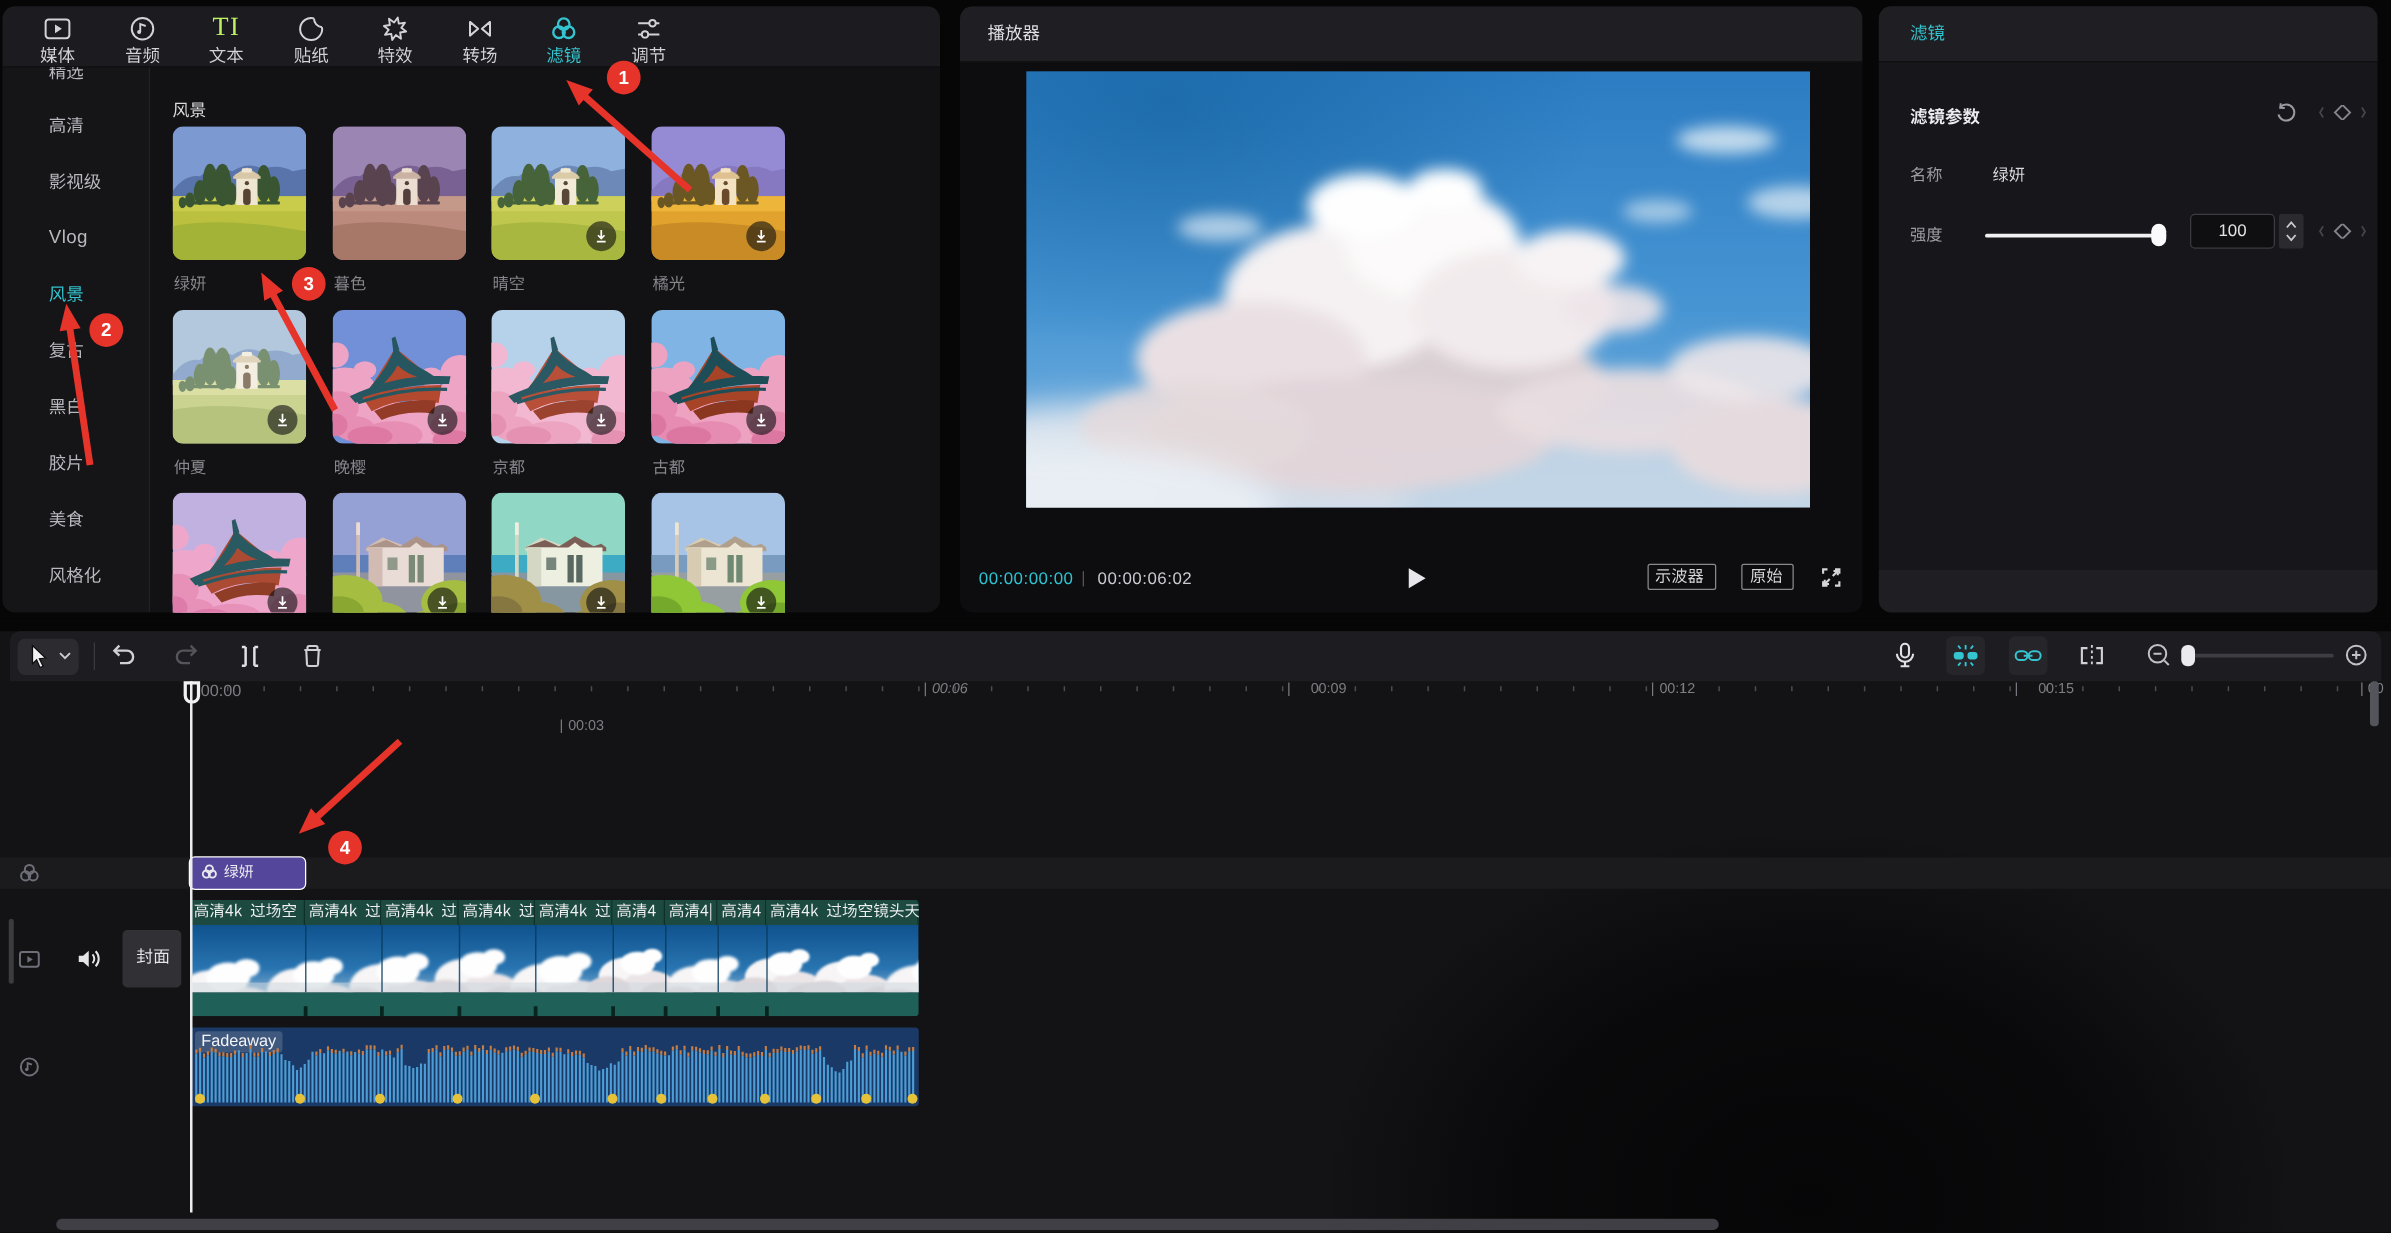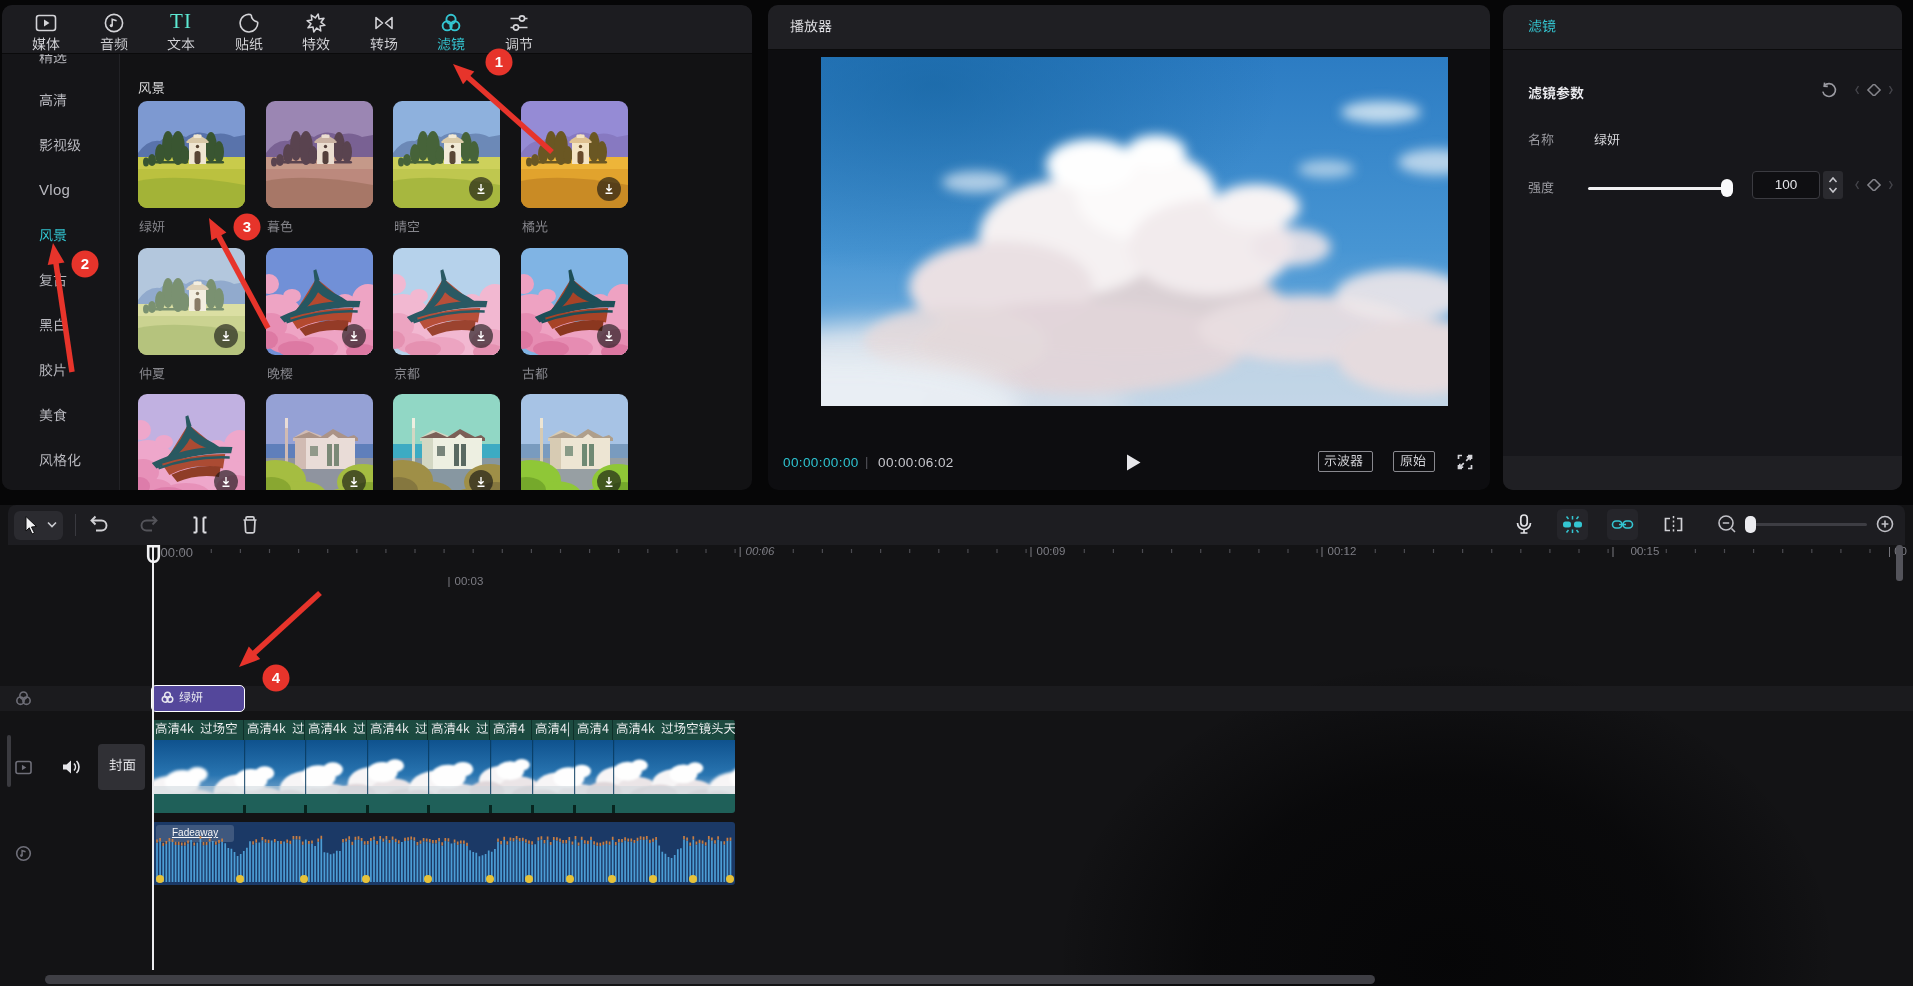--- a/index.html
+++ b/index.html
@@ -49,21 +49,21 @@
         <path transform="translate(0,12.3)" fill="#d4d4d8" d="M4.1 -7.9C4 -6 3.7 -4.4 3.2 -3.2C2.8 -3.5 2.4 -3.8 2 -4.1C2.2 -5.2 2.5 -6.5 2.7 -7.9ZM0.9 -3.8C1.5 -3.3 2.2 -2.8 2.8 -2.2C2.2 -1.1 1.4 -0.3 0.5 0.3C0.7 0.5 1 0.9 1.1 1.1C2.1 0.5 2.9 -0.4 3.5 -1.5C3.9 -1 4.3 -0.6 4.5 -0.3L5.3 -1C5 -1.4 4.5 -1.9 4 -2.5C4.6 -4 5 -6.1 5.1 -8.8L4.5 -8.9L4.4 -8.9H2.9C3.1 -9.9 3.2 -10.8 3.3 -11.7L2.3 -11.7C2.3 -10.9 2.1 -9.9 2 -8.9H0.7V-7.9H1.8C1.5 -6.3 1.2 -4.8 0.9 -3.8ZM6.7 -11.8V-10.2H5.4V-9.3H6.7V-5.1H8.8V-3.9H5.4V-2.9H8.2C7.4 -1.7 6.2 -0.6 4.9 -0.1C5.2 0.1 5.5 0.5 5.6 0.8C6.8 0.1 8 -1 8.8 -2.3V1.1H9.9V-2.3C10.7 -1.1 11.8 0.1 12.9 0.7C13 0.4 13.4 0.1 13.6 -0.1C12.5 -0.7 11.2 -1.8 10.4 -2.9H13.2V-3.9H9.9V-5.1H12V-9.3H13.2V-10.2H12V-11.8H11V-10.2H7.6V-11.8ZM11 -9.3V-8.1H7.6V-9.3ZM11 -7.3V-6H7.6V-7.3ZM17.5 -11.7C16.8 -9.6 15.7 -7.5 14.4 -6.1C14.6 -5.9 14.9 -5.3 15 -5.1C15.5 -5.6 15.9 -6.1 16.2 -6.7V1.1H17.2V-8.5C17.7 -9.4 18.1 -10.4 18.5 -11.4ZM19.8 -2.5V-1.5H22.1V1H23.2V-1.5H25.4V-2.5H23.2V-7.3C24 -4.9 25.4 -2.5 26.8 -1.2C27 -1.5 27.4 -1.8 27.6 -2C26.1 -3.2 24.7 -5.6 23.8 -7.9H27.4V-8.9H23.2V-11.7H22.1V-8.9H18.2V-7.9H21.5C20.6 -5.5 19.2 -3.2 17.6 -1.9C17.9 -1.8 18.2 -1.4 18.4 -1.1C19.9 -2.5 21.2 -4.8 22.1 -7.3V-2.5Z"></path>
       </svg>
       <svg class="abs" style="left:100px;top:6px;" width="24" height="24" viewBox="0 0 24 24">
         <circle cx="12" cy="12" r="8.6" fill="none" stroke="#d4d4d8" stroke-width="1.6"></circle>
         <path d="M10.2 14.6V8.2L14.6 9.8" fill="none" stroke="#d4d4d8" stroke-width="1.5"></path>
         <circle cx="9.3" cy="14.6" r="1.6" fill="#d4d4d8"></circle>
       </svg>
       <svg class="" style="position:absolute;left:97.5px;top:32px;overflow:visible" width="30" height="17">
         <path transform="translate(0,12.3)" fill="#d4d4d8" d="M6.1 -11.7C6.3 -11.3 6.5 -10.9 6.6 -10.5H1.6V-9.5H12.6V-10.5H7.8C7.7 -10.9 7.4 -11.5 7.1 -11.9ZM3.5 -9.2C3.8 -8.6 4.2 -7.8 4.3 -7.2H0.8V-6.2H13.2V-7.2H9.7C10.1 -7.8 10.4 -8.6 10.7 -9.2L9.6 -9.5C9.4 -8.8 8.9 -7.9 8.6 -7.2H4.9L5.4 -7.3C5.3 -7.9 4.9 -8.8 4.5 -9.5ZM3.7 -1.8H10.4V-0.3H3.7ZM3.7 -2.7V-4.1H10.4V-2.7ZM2.7 -5V1.1H3.7V0.6H10.4V1.1H11.5V-5ZM23.8 -7C23.8 -2.1 23.6 -0.5 20.2 0.4C20.4 0.6 20.7 0.9 20.8 1.2C24.4 0.1 24.7 -1.8 24.7 -7ZM24.2 -1.2C25.1 -0.5 26.3 0.5 26.9 1.1L27.6 0.5C27 -0.1 25.7 -1.1 24.8 -1.8ZM20 -5.4C19.3 -2.5 17.7 -0.6 14.7 0.4C14.9 0.6 15.1 0.9 15.2 1.2C18.4 0 20.1 -2 20.9 -5.2ZM15.9 -5.6C15.6 -4.5 15.1 -3.5 14.5 -2.8C14.8 -2.6 15.1 -2.4 15.3 -2.3C15.9 -3 16.4 -4.2 16.7 -5.4ZM21.6 -8.5V-1.9H22.5V-7.7H26V-1.9H26.9V-8.5H24.4L24.9 -10H27.3V-10.9H21.3V-10H23.9C23.8 -9.5 23.6 -9 23.4 -8.5ZM15.6 -10.5V-7.4H14.5V-6.5H17.5V-2.2H18.4V-6.5H21V-7.4H18.7V-9.1H20.7V-10H18.7V-11.8H17.7V-7.4H16.5V-10.5Z"></path>
       </svg>
-      <div class="abs" style="left:159px;top:4px;width:40px;text-align:center;font-family:'Liberation Serif',serif;font-size:21px;color:#5eead4;letter-spacing:1px;">TI</div>
+      <div class="abs" style="left:159px;top:4px;width:40px;text-align:center;font-family:'Liberation Serif',serif;font-size:21px;color:#bef264;letter-spacing:1px;">TI</div>
       <svg class="" style="position:absolute;left:164.5px;top:32px;overflow:visible" width="30" height="17">
         <path transform="translate(0,12.3)" fill="#d4d4d8" d="M5.9 -11.5C6.3 -10.8 6.8 -9.9 7 -9.3L8.1 -9.7C7.9 -10.3 7.4 -11.2 7 -11.9ZM0.7 -9.3V-8.3H2.9C3.7 -6.1 4.8 -4.3 6.3 -2.8C4.7 -1.5 2.8 -0.6 0.5 0.1C0.7 0.4 1.1 0.8 1.2 1.1C3.5 0.3 5.4 -0.7 7 -2C8.6 -0.6 10.5 0.4 12.8 1C13 0.7 13.3 0.3 13.5 0.1C11.3 -0.5 9.4 -1.5 7.8 -2.8C9.3 -4.3 10.3 -6 11.1 -8.3H13.4V-9.3ZM7.1 -3.5C5.7 -4.9 4.7 -6.5 4 -8.3H10C9.3 -6.4 8.3 -4.8 7.1 -3.5ZM20.4 -11.7V-8.8H14.9V-7.7H19.1C18.1 -5.4 16.4 -3.1 14.5 -2C14.8 -1.8 15.1 -1.4 15.3 -1.1C17.3 -2.5 19.1 -5 20.2 -7.7H20.4V-2.6H17.2V-1.5H20.4V1.1H21.5V-1.5H24.8V-2.6H21.5V-7.7H21.7C22.8 -5 24.6 -2.5 26.7 -1.1C26.9 -1.4 27.2 -1.8 27.5 -2C25.6 -3.2 23.8 -5.4 22.8 -7.7H27.1V-8.8H21.5V-11.7Z"></path>
       </svg>
       <svg class="abs" style="left:235px;top:6px;" width="24" height="24" viewBox="0 0 24 24">
         <path d="M14.2 3.7A8.8 8.8 0 1 0 20.6 10.8" fill="none" stroke="#d4d4d8" stroke-width="1.6"></path>
         <path d="M14.2 3.7A7 7 0 0 0 20.6 10.8" fill="none" stroke="#d4d4d8" stroke-width="1.6"></path>
       </svg>
       <svg class="" style="position:absolute;left:232.5px;top:32px;overflow:visible" width="30" height="17">
         <path transform="translate(0,12.3)" fill="#d4d4d8" d="M3.1 -9.1V-5.2C3.1 -3.4 3 -1 0.5 0.4C0.7 0.6 1 0.9 1.1 1.1C3.8 -0.5 4 -3.2 4 -5.2V-9.1ZM3.8 -1.8C4.3 -1 5 0.1 5.2 0.7L6.1 0.2C5.7 -0.4 5.1 -1.5 4.5 -2.2ZM1.2 -11V-2.5H2.1V-10H5.1V-2.5H6V-11ZM6.8 -5V1.1H7.7V0.4H12V1.1H13V-5H10V-8H13.4V-9H10V-11.8H9V-5ZM7.7 -0.5V-4.1H12V-0.5ZM14.6 -0.7 14.8 0.3C16.2 -0.1 17.9 -0.5 19.6 -0.9L19.5 -1.8C17.7 -1.4 15.9 -1 14.6 -0.7ZM14.9 -5.9C15.1 -6 15.4 -6.1 17.3 -6.4C16.6 -5.4 16 -4.7 15.8 -4.4C15.3 -3.9 15 -3.6 14.7 -3.5C14.8 -3.2 14.9 -2.8 15 -2.6V-2.5L15 -2.6C15.3 -2.7 15.8 -2.9 19.6 -3.6C19.6 -3.9 19.6 -4.2 19.6 -4.5L16.5 -3.9C17.6 -5.2 18.7 -6.7 19.6 -8.2L18.8 -8.7C18.5 -8.2 18.2 -7.8 17.9 -7.3L16 -7.1C16.8 -8.3 17.7 -9.8 18.3 -11.3L17.4 -11.8C16.8 -10.1 15.7 -8.2 15.4 -7.8C15.1 -7.3 14.8 -7 14.6 -6.9C14.7 -6.6 14.8 -6.1 14.9 -5.9ZM20.1 1.1C20.4 1 20.8 0.8 23.7 -0.2C23.7 -0.4 23.6 -0.9 23.6 -1.1L21.2 -0.4V-5.3H23.7C24 -1.6 24.7 1 26.2 1C27 1 27.4 0.4 27.5 -1.7C27.3 -1.8 26.9 -2 26.7 -2.3C26.6 -0.7 26.5 -0 26.2 -0C25.5 -0 25 -2.1 24.7 -5.3H27.1V-6.3H24.7C24.6 -7.5 24.6 -8.8 24.6 -10.2C25.4 -10.4 26.2 -10.6 26.9 -10.8L26.2 -11.7C24.8 -11.2 22.3 -10.8 20.2 -10.5V-0.7C20.2 -0.1 19.9 0.2 19.7 0.3C19.8 0.5 20.1 0.9 20.1 1.1ZM23.7 -6.3H21.2V-9.7C22 -9.8 22.8 -9.9 23.5 -10.1C23.6 -8.8 23.6 -7.5 23.7 -6.3Z"></path>
       </svg>
@@ -579,21 +579,21 @@
         <rect x="1753" y="6" width="1.2" height="4" fill="#4c4c52"></rect>
         <rect x="1782.1" y="6" width="1.2" height="4" fill="#4c4c52"></rect>
         <rect x="1811.2" y="6" width="1.2" height="4" fill="#4c4c52"></rect>
         <rect x="1840.3" y="6" width="1.2" height="4" fill="#4c4c52"></rect>
         <rect x="1869.4" y="6" width="1.2" height="4" fill="#4c4c52"></rect>
         <rect x="1898.5" y="6" width="1.2" height="4" fill="#4c4c52"></rect>
       </svg>
       <div class="abs" style="left:156.5px;top:48px;font-size:13px;color:#7e7e85;"><span style="margin-left:4px">00:00</span></div>
       <div class="abs" style="left:447.5px;top:48px;font-size:11.5px;color:#7e7e85;margin-top:30px;">|<span style="margin-left:4px">00:03</span></div>
       <div class="abs" style="left:738.5px;top:48px;font-size:11.5px;color:#7e7e85;font-style:italic;">|<span style="margin-left:4px">00:06</span></div>
-      <div class="abs" style="left:1029.5px;top:48px;font-size:11.5px;color:#7e7e85;">|<span style="margin-left:4px">00:09</span></div>
+      <div class="abs" style="left:1029.5px;top:48px;font-size:11.5px;color:#7e7e85;">|<span style="margin-left:16px">00:09</span></div>
       <div class="abs" style="left:1320.5px;top:48px;font-size:11.5px;color:#7e7e85;">|<span style="margin-left:4px">00:12</span></div>
       <div class="abs" style="left:1611.5px;top:48px;font-size:11.5px;color:#7e7e85;">|<span style="margin-left:16px">00:15</span></div>
       <div class="abs" style="left:1888px;top:48px;font-size:11.5px;color:#7e7e85;">| 00</div>
       <div class="abs" style="left:1896px;top:48px;width:7px;height:36px;background:#55555c;border-radius:3px;"></div>
       <div class="abs" style="left:0;top:189px;width:1913px;height:25px;background:#1c1c1f;"></div>
       <svg class="abs" style="left:14px;top:192px" width="19" height="19" viewBox="0 0 24 24">
 <circle cx="12" cy="8.3" r="4.6" fill="none" stroke="#70707a" stroke-width="2"></circle>
         <circle cx="8.2" cy="14.8" r="4.6" fill="none" stroke="#70707a" stroke-width="2"></circle>
         <circle cx="15.8" cy="14.8" r="4.6" fill="none" stroke="#70707a" stroke-width="2"></circle>
       </svg>
@@ -706,21 +706,21 @@
         <div class="abs" style="left:91px;top:85px;width:2.5px;height:8px;background:#082620;"></div>
         <div class="abs" style="left:152px;top:85px;width:2.5px;height:8px;background:#082620;"></div>
         <div class="abs" style="left:214px;top:85px;width:2.5px;height:8px;background:#082620;"></div>
         <div class="abs" style="left:275px;top:85px;width:2.5px;height:8px;background:#082620;"></div>
         <div class="abs" style="left:337px;top:85px;width:2.5px;height:8px;background:#082620;"></div>
         <div class="abs" style="left:379px;top:85px;width:2.5px;height:8px;background:#082620;"></div>
         <div class="abs" style="left:421px;top:85px;width:2.5px;height:8px;background:#082620;"></div>
         <div class="abs" style="left:460px;top:85px;width:2.5px;height:8px;background:#082620;"></div>
       </div>
       <div class="abs" style="left:152px;top:325px;width:583px;height:63px;background:#1c3a67;border-radius:3px;overflow:hidden;">
-        <div class="abs" style="left:4px;top:3px;padding:0 16px;height:17px;background:rgba(255,255,255,.16);border-radius:3px;color:#f6f6f8;font-size:10px;line-height:16px;text-decoration:underline;">Fadeaway</div>
+        <div class="abs" style="left:4px;top:3px;padding:0 5px;height:17px;background:rgba(255,255,255,.16);border-radius:3px;color:#f6f6f8;font-size:13px;line-height:16px;">Fadeaway</div>
         <svg class="abs" style="left:0;top:0" width="583" height="63" viewBox="0 0 583 63">
           <path stroke="#4d9ed6" stroke-width="1.7" d="M5 20.7V60M8.1 19.3V60M11.2 23.9V60M14.3 22.1V60M17.4 19.2V60M20.5 20.1V60M23.6 23V60M26.7 22.9V60M29.8 23.6V60M32.9 23.5V60M36 21.6V60M39.1 18.1V60M42.2 23.6V60M45.3 20.4V60M48.4 17.1V60M51.5 23.2V60M54.6 23.1V60M57.7 19.6V60M60.8 19.1V60M63.9 22.8V60M67 21.2V60M70.1 19.8V60M73.2 21.3V60M76.3 26V60M79.4 26.7V60M82.5 30.1V60M85.6 34V60M88.7 31.9V60M91.8 29.1V60M94.9 25.8V60M98 19.3V60M101.1 22.4V60M104.2 20.4V60M107.3 20.5V60M110.4 18.2V60M113.5 20.4V60M116.6 21V60M119.7 18.6V60M122.8 20.2V60M125.9 19.1V60M129 22.1V60M132.1 19.5V60M135.2 20.8V60M138.3 22V60M141.4 17.3V60M144.5 17.3V60M147.6 17.5V60M150.7 22.7V60M153.8 17.6V60M156.9 22.1V60M160 21.6V60M163.1 23.9V60M166.2 19.7V60M169.3 17V60M172.4 30.2V60M175.5 30.8V60M178.6 32.3V60M181.7 31.6V60M184.8 28.8V60M187.9 28.9V60M191 20.3V60M194.1 19.6V60M197.2 17.4V60M200.3 22.9V60M203.4 17.9V60M206.5 17.4V60M209.6 19.1V60M212.7 22.5V60M215.8 22.2V60M218.9 19.1V60M222 17.8V60M225.1 22.3V60M228.2 17.1V60M231.3 19.6V60M234.4 17.3V60M237.5 21.1V60M240.6 17.7V60M243.7 19.9V60M246.8 21.4V60M249.9 20.1V60M253 19V60M256.1 18.4V60M259.2 17.6V60M262.3 18.5V60M265.4 23.3V60M268.5 21.8V60M271.6 19.2V60M274.7 19.6V60M277.8 20.3V60M280.9 21.2V60M284 21.2V60M287.1 19.2V60M290.2 23.4V60M293.3 19.1V60M296.4 19.4V60M299.5 21.4V60M302.6 20.6V60M305.7 22.7V60M308.8 21.6V60M311.9 21.7V60M315 23.9V60M318.1 28.3V60M321.2 29.9V60M324.3 30.7V60M327.4 34.3V60M330.5 33.2V60M333.6 32.1V60M336.7 28.5V60M339.8 29.7V60M342.9 27.1V60M346 19.8V60M349.1 22.3V60M352.2 18V60M355.3 22.4V60M358.4 18.7V60M361.5 19.3V60M364.6 17.2V60M367.7 19.2V60M370.8 18.9V60M373.9 20.5V60M377 21.8V60M380.1 22.4V60M383.2 22.2V60M386.3 18.4V60M389.4 17.4V60M392.5 21.3V60M395.6 17.7V60M398.7 23.1V60M401.8 18.1V60M404.9 18.5V60M408 19.7V60M411.1 21.2V60M414.2 21.3V60M417.3 18.3V60M420.4 22.6V60M423.5 17.2V60M426.6 23.6V60M429.7 17.9V60M432.8 21.5V60M435.9 21.9V60M439 17.9V60M442.1 22.5V60M445.2 23.8V60M448.3 23.9V60M451.4 22.9V60M454.5 21.9V60M457.6 22.7V60M460.7 18V60M463.8 23.3V60M466.9 20.2V60M470 20.3V60M473.1 18.4V60M476.2 19.6V60M479.3 19.6V60M482.4 21.1V60M485.5 19V60M488.6 17.5V60M491.7 18V60M494.8 17.3V60M497.9 21V60M501 19.7V60M504.1 18.1V60M507.2 23.6V60M510.3 29.7V60M513.4 31.7V60M516.5 34.9V60M519.6 35.9V60M522.7 33.1V60M525.8 27.3V60M528.9 26.3V60M532 17.2V60M535.1 18.8V60M538.2 23.8V60M541.3 17.5V60M544.4 22.6V60M547.5 21V60M550.6 21.8V60M553.7 23.4V60M556.8 17.3V60M559.9 18.6V60M563 21.5V60M566.1 17.5V60M569.2 19.3V60M572.3 22.4V60M575.4 18.9V60M578.5 18.7V60"></path>
           <path stroke="#c97f45" stroke-width="1.7" d="M5 17.5V20.7M8.1 16.1V19.3M11.2 20.7V23.9M14.3 18.9V22.1M17.4 16V19.2M20.5 16.9V20.1M23.6 19.8V23M26.7 19.7V22.9M29.8 20.4V23.6M32.9 20.3V23.5M36 18.4V21.6M42.2 20.4V23.6M48.4 13.9V17.1M51.5 20V23.2M54.6 19.9V23.1M57.7 16.4V19.6M63.9 19.6V22.8M67 18V21.2M70.1 16.6V19.8M101.1 19.2V22.4M104.2 17.2V20.4M110.4 15V18.2M113.5 17.2V20.4M116.6 17.8V21M122.8 17V20.2M129 18.9V22.1M135.2 17.6V20.8M138.3 18.8V22M141.4 14.1V17.3M144.5 14.1V17.3M147.6 14.3V17.5M150.7 19.5V22.7M156.9 18.9V22.1M160 18.4V21.6M166.2 16.5V19.7M169.3 13.8V17M191 17.1V20.3M194.1 16.4V19.6M197.2 14.2V17.4M200.3 19.7V22.9M203.4 14.7V17.9M206.5 14.2V17.4M209.6 15.9V19.1M212.7 19.3V22.5M215.8 19V22.2M218.9 15.9V19.1M222 14.6V17.8M225.1 19.1V22.3M228.2 13.9V17.1M231.3 16.4V19.6M234.4 14.1V17.3M237.5 17.9V21.1M240.6 14.5V17.7M243.7 16.7V19.9M246.8 18.2V21.4M253 15.8V19M256.1 15.2V18.4M259.2 14.4V17.6M262.3 15.3V18.5M265.4 20.1V23.3M268.5 18.6V21.8M271.6 16V19.2M274.7 16.4V19.6M277.8 17.1V20.3M280.9 18V21.2M284 18V21.2M287.1 16V19.2M290.2 20.2V23.4M293.3 15.9V19.1M296.4 16.2V19.4M302.6 17.4V20.6M305.7 19.5V22.7M308.8 18.4V21.6M311.9 18.5V21.7M315 20.7V23.9M346 16.6V19.8M349.1 19.1V22.3M352.2 14.8V18M355.3 19.2V22.4M358.4 15.5V18.7M361.5 16.1V19.3M364.6 14V17.2M367.7 16V19.2M370.8 15.7V18.9M373.9 17.3V20.5M377 18.6V21.8M380.1 19.2V22.4M386.3 15.2V18.4M389.4 14.2V17.4M392.5 18.1V21.3M395.6 14.5V17.7M398.7 19.9V23.1M401.8 14.9V18.1M404.9 15.3V18.5M408 16.5V19.7M411.1 18V21.2M414.2 18.1V21.3M417.3 15.1V18.3M420.4 19.4V22.6M423.5 14V17.2M426.6 20.4V23.6M429.7 14.7V17.9M432.8 18.3V21.5M435.9 18.7V21.9M439 14.7V17.9M442.1 19.3V22.5M445.2 20.6V23.8M448.3 20.7V23.9M451.4 19.7V22.9M454.5 18.7V21.9M457.6 19.5V22.7M460.7 14.8V18M463.8 20.1V23.3M466.9 17V20.2M470 17.1V20.3M473.1 15.2V18.4M476.2 16.4V19.6M479.3 16.4V19.6M482.4 17.9V21.1M485.5 15.8V19M488.6 14.3V17.5M491.7 14.8V18M494.8 14.1V17.3M497.9 17.8V21M501 16.5V19.7M504.1 14.9V18.1M532 14V17.2M535.1 15.6V18.8M538.2 20.6V23.8M541.3 14.3V17.5M544.4 19.4V22.6M547.5 17.8V21M550.6 18.6V21.8M553.7 20.2V23.4M556.8 14.1V17.3M559.9 15.4V18.6M563 18.3V21.5M566.1 14.3V17.5M572.3 19.2V22.4M575.4 15.7V18.9M578.5 15.5V18.7"></path>
         </svg>
         <div class="abs" style="left:4px;top:53px;width:8px;height:8px;border-radius:50%;background:#e7c33b;"></div>
         <div class="abs" style="left:84px;top:53px;width:8px;height:8px;border-radius:50%;background:#e7c33b;"></div>
         <div class="abs" style="left:148px;top:53px;width:8px;height:8px;border-radius:50%;background:#e7c33b;"></div>
         <div class="abs" style="left:210px;top:53px;width:8px;height:8px;border-radius:50%;background:#e7c33b;"></div>
         <div class="abs" style="left:272px;top:53px;width:8px;height:8px;border-radius:50%;background:#e7c33b;"></div>
         <div class="abs" style="left:334px;top:53px;width:8px;height:8px;border-radius:50%;background:#e7c33b;"></div>

